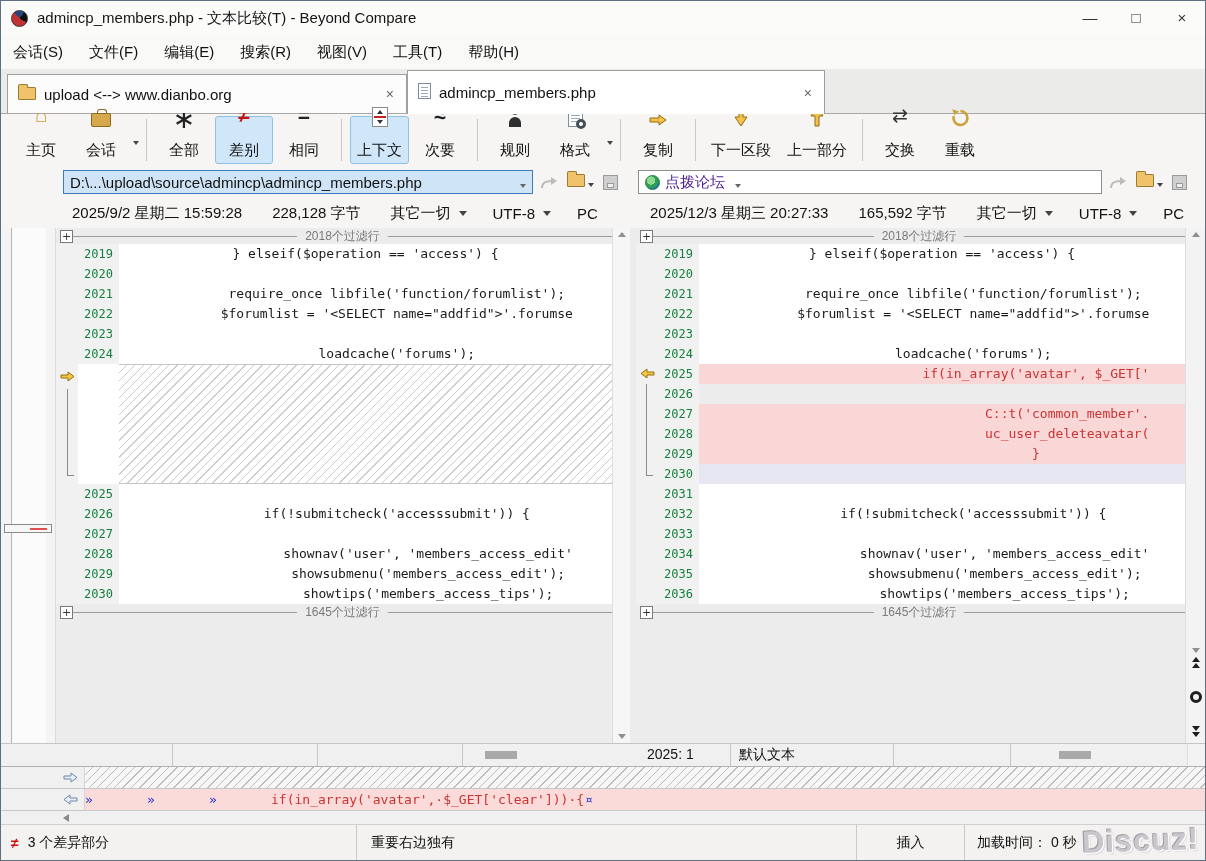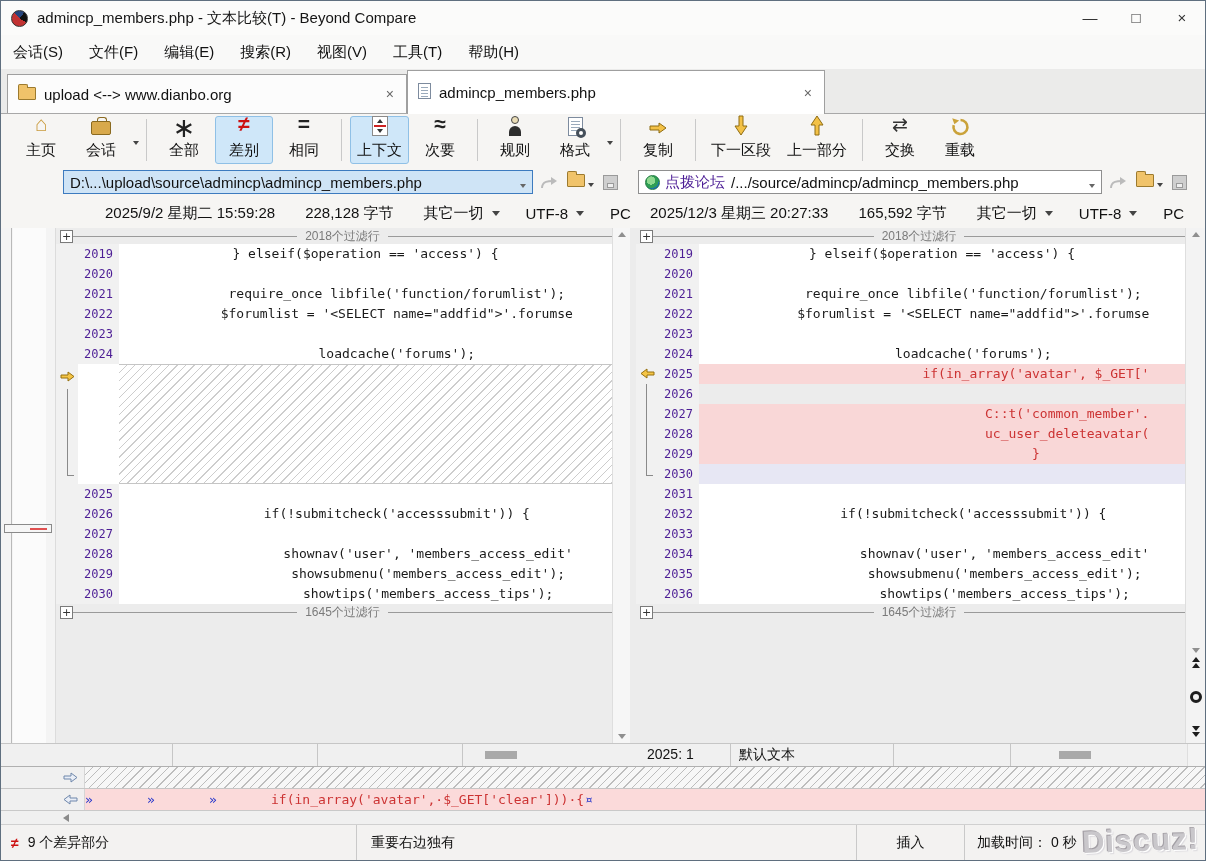--- a/index.html
+++ b/index.html
@@ -21,21 +21,21 @@
   .tab { display:flex; align-items:center; background:#fcfcfc; border:1px solid #9f9f9f; border-bottom:none; height:39px; width:400px; padding:0 10px; font-size:15px; color:#111; position:relative; }
   .tab.active { height:44px; width:418px; background:#ffffff; margin-bottom:-1px; z-index:2; }
   .tab .lbl { flex:1; margin-left:8px; white-space:nowrap; overflow:hidden; }
   .tab .cls { color:#666; font-size:14px; padding:0 2px; }
 
   
   .toolbar { height:52px; background:#f6f5f3; display:flex; align-items:center; padding:0 10px; flex:none; }
   .tb-btn { display:flex; flex-direction:column; align-items:center; justify-content:flex-end; min-width:58px; height:48px; padding:2px 6px 3px; border:1px solid transparent; border-radius:3px; margin:0 1px; }
   .tb-btn.active { background:#cfe7f9; border-color:#8fc0e6; }
   .tb-ico { height:24px; display:flex; align-items:center; justify-content:center; }
-  .tb-lbl { font-size:15px; color:#111; white-space:nowrap; margin-top:5px; }
+  .tb-lbl { font-size:15px; color:#111; white-space:nowrap; margin-top:14px; }
   .tb-sep { width:1px; height:42px; background:#c9c9c9; margin:0 7px; }
   .tb-wrap { display:flex; align-items:center; }
   .tb-drop { margin-left:2px; align-self:center; }
   .uni { display:inline-block; }
 
   
   .cs-briefcase { width:20px; height:14px; background:#d8a94c; border:1px solid #8a6a20; border-radius:2px; position:relative; display:inline-block; }
   .cs-briefcase::before { content:""; position:absolute; top:-5px; left:5px; width:8px; height:4px; border:1px solid #8a6a20; border-bottom:none; border-radius:3px 3px 0 0; }
   .cs-context { width:16px; height:20px; border:1px solid #8a8a8a; background:#fff; position:relative; display:inline-block; }
   .cs-context::before { content:""; position:absolute; left:1px; right:1px; top:8px; height:2px; background:#cc2222; }
@@ -67,38 +67,38 @@
   .pr-right { flex:1; display:flex; align-items:center; padding-left:2px; gap:7px; }
   .combo { height:24px; border:1px solid #8f8f8f; background:#fff; display:flex; align-items:center; padding:0 6px; font-size:15px; color:#111; }
   .combo.sel { background:#cfe4f6; border-color:#3d7bbf; }
   .combo .ctext { flex:1; white-space:nowrap; overflow:hidden; }
   .combo .site { color:#4c1d95; margin:0 6px 0 5px; white-space:nowrap; }
   .combo-caret { margin-left:4px; }
   .path-icons { display:flex; align-items:center; gap:9px; }
 
   
   .inforow { height:30px; display:flex; align-items:center; font-size:15px; color:#111; background:#f6f5f3; flex:none; }
-  .inf-left { width:635px; display:flex; align-items:center; padding-left:104px; flex:none; }
+  .inf-left { width:635px; display:flex; align-items:center; padding-left:71px; flex:none; }
   .inf-right { flex:1; display:flex; align-items:center; padding-left:14px; }
   .inf-item { margin-right:30px; white-space:nowrap; }
   .inf-dd { margin-right:26px; display:flex; align-items:center; gap:8px; white-space:nowrap; }
 
   
   .main { height:515px; display:flex; background:#ececec; flex:none; }
   .overview { width:55px; position:relative; background:#f4f4f4; border-right:1px solid #dcdcdc; flex:none; }
   .ov-line { position:absolute; left:10px; top:0; bottom:0; width:1px; background:#b9b9b9; }
   .ov-col { position:absolute; left:12px; right:9px; top:0; bottom:0; background:#fbfbfb; }
   .ov-vp { position:absolute; left:3px; width:48px; top:296px; height:9px; border:1px solid #8a8a8a; background:#f6f6f6; }
   .ov-diff { position:absolute; right:4px; top:3px; width:17px; height:2px; background:#e05050; }
   .pane { display:flex; flex-direction:column; background:#ececec; flex:none; }
   .pane.pleft { width:556px; }
   .pane.pright { width:549px; }
   .row { display:flex; height:20px; line-height:20px; flex:none; }
   .mk { width:22px; background:#f1f1f1; position:relative; flex:none; display:flex; align-items:center; justify-content:center; }
-  .ln { width:41px; background:#f1f1f1; color:#4c1d95; font:12px/20px "DejaVu Sans Mono",monospace; text-align:right; padding-right:6px; flex:none; }
+  .ln { width:41px; background:#f1f1f1; color:#15803d; font:12px/20px "DejaVu Sans Mono",monospace; text-align:right; padding-right:6px; flex:none; }
   .cd { flex:1; background:#fff; overflow:hidden; font:13px/20px "DejaVu Sans Mono",monospace; white-space:pre; tab-size:8; -moz-tab-size:8; color:#1a1a1a;text-align:center; }
   .row.added .cd { background:#f9d7d7; color:#cc3333; }
   .row.spc .cd { background:#e7e7f4; }
   .row.sep { height:16px; align-items:center; background:#ececec; font-size:12px; color:#7a7a7a; }
   .plus { width:13px; height:13px; border:1px solid #7a7a7a; background:#fff; font:11px/11px "DejaVu Sans",sans-serif; text-align:center; color:#333; margin-left:4px; flex:none; }
   .sep .hr { flex:1; height:1px; background:#9a9a9a; }
   .sep .slbl { padding:0 8px; white-space:nowrap; }
   .row.gap { height:120px; }
   .gmk { width:22px; background:#f1f1f1; display:flex; flex-direction:column; align-items:center; padding-top:3px; flex:none; }
   .gbk { flex:1; width:7px; border-left:1px solid #8a8a8a; border-bottom:1px solid #8a8a8a; margin:2px 0 8px 0; align-self:center; transform:translateX(3px); }
@@ -338,21 +338,20 @@
             <path d="M11 2l6 4-6 4z" fill="#bbb"></path>
           </svg>
         <span><span class="cs-folder"></span><i class="tri-down sm" style="margin-left:3px;"></i></span>
         <span class="cs-save"></span>
       </div>
     </div>
     <div class="pr-right">
       <div class="combo" style="flex:0 0 464px;">
         <span class="cs-globe"></span>
         <span class="site">点拨论坛</span>
-        <span class="ctext">/.../source/admincp/admincp_members.php</span>
         <span class="combo-caret"><i class="tri-down sm" style="border-top-color:#666;"></i></span>
       </div>
       <div class="path-icons">
         <svg width="18" height="15" viewBox="0 0 18 15">
             <path d="M2 13C2 6 9 6 13 6" fill="none" stroke="#bbb" stroke-width="2"></path>
             <path d="M11 2l6 4-6 4z" fill="#bbb"></path>
           </svg>
         <span><span class="cs-folder"></span><i class="tri-down sm" style="margin-left:3px;"></i></span>
         <span class="cs-save"></span>
       </div>
@@ -670,21 +669,21 @@
     <div class="hs-sp"></div>
     <div class="hs-btn">
         <i class="tri-left"></i>
       </div>
     <div class="hs-track"></div>
   </div>
 
   <div class="statusbar">
     <div class="sb1">
       <span class="sb-neq">≠</span>
-      <span>9 个差异部分</span>
+      <span>3 个差异部分</span>
     </div>
     <div class="sb2">重要右边独有</div>
     <div class="sb3">插入</div>
     <div class="sb4">加载时间：  0 秒</div>
     <div class="watermark">Discuz!</div>
   </div>
 
 </div>
 
 </body></html>

